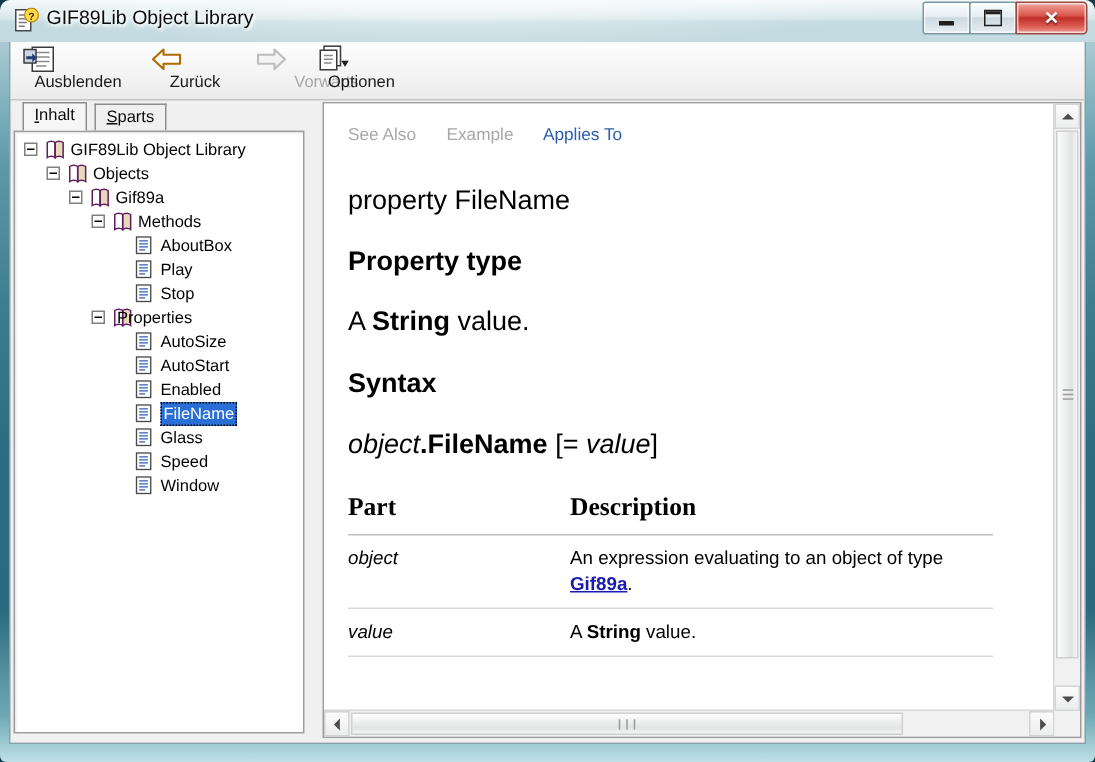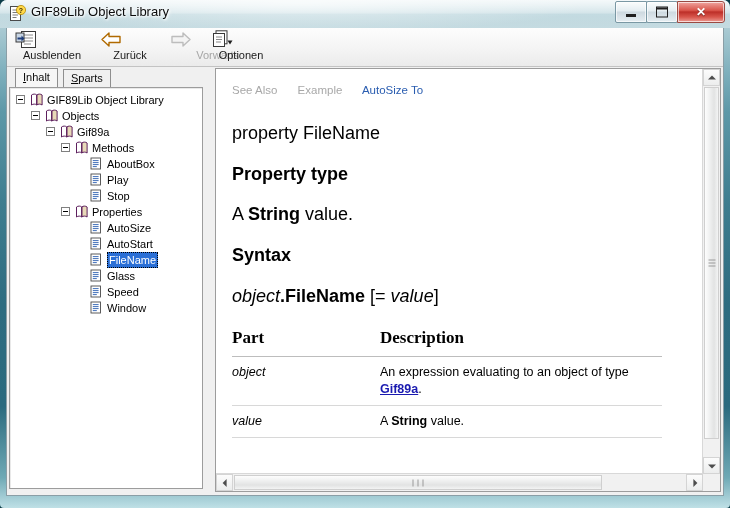--- a/index.html
+++ b/index.html
@@ -400,41 +400,51 @@
             </svg>
             <span class="tlabel" style="left: 97px;">Stop</span>
           </div>
           <div class="tnode">
             <span class="exp" style="left: 51px;"></span>
             <svg class="ticon-book" viewBox="0 0 14 13" style="left: 65px;">
               <path d="M1.5 2 C3 0.8 5.5 0.8 6.8 2 L6.8 12 C5.5 10.8 3 10.8 1.5 12 Z" fill="#ffffff" stroke="#5d1f5d" stroke-width="1"></path>
               <path d="M6.8 2 C8.1 0.8 10.6 0.8 12.1 2 L12.1 12 C10.6 10.8 8.1 10.8 6.8 12 Z" fill="#e8d9b8" stroke="#5d1f5d" stroke-width="1"></path>
               <line x1="6.8" y1="2" x2="6.8" y2="12" stroke="#5d1f5d" stroke-width="0.9"></line>
             </svg>
-            <span class="tlabel" style="left: 82px;">Properties</span>
+            <span class="tlabel" style="left: 68px;">Properties</span>
           </div>
           <div class="tnode">
             <svg class="ticon-page" viewBox="0 0 12 13" style="left: 80px;">
               <rect x="1" y="1" width="9.5" height="11" fill="#ffffff" stroke="#4a4a4a" stroke-width="0.9"></rect>
               <line x1="2.8" y1="3.6" x2="8.6" y2="3.6" stroke="#2a5db0" stroke-width="0.9"></line>
               <line x1="2.8" y1="5.6" x2="8.6" y2="5.6" stroke="#2a5db0" stroke-width="0.9"></line>
               <line x1="2.8" y1="7.6" x2="8.6" y2="7.6" stroke="#2a5db0" stroke-width="0.9"></line>
               <line x1="2.8" y1="9.6" x2="6.8" y2="9.6" stroke="#2a5db0" stroke-width="0.9"></line>
             </svg>
             <span class="tlabel" style="left: 97px;">AutoSize</span>
           </div>
           <div class="tnode">
             <svg class="ticon-page" viewBox="0 0 12 13" style="left: 80px;">
               <rect x="1" y="1" width="9.5" height="11" fill="#ffffff" stroke="#4a4a4a" stroke-width="0.9"></rect>
               <line x1="2.8" y1="3.6" x2="8.6" y2="3.6" stroke="#2a5db0" stroke-width="0.9"></line>
               <line x1="2.8" y1="5.6" x2="8.6" y2="5.6" stroke="#2a5db0" stroke-width="0.9"></line>
               <line x1="2.8" y1="7.6" x2="8.6" y2="7.6" stroke="#2a5db0" stroke-width="0.9"></line>
               <line x1="2.8" y1="9.6" x2="6.8" y2="9.6" stroke="#2a5db0" stroke-width="0.9"></line>
             </svg>
             <span class="tlabel" style="left: 97px;">AutoStart</span>
+          </div>
+          <div class="tnode">
+            <svg class="ticon-page" viewBox="0 0 12 13" style="left: 80px;">
+              <rect x="1" y="1" width="9.5" height="11" fill="#ffffff" stroke="#4a4a4a" stroke-width="0.9"></rect>
+              <line x1="2.8" y1="3.6" x2="8.6" y2="3.6" stroke="#2a5db0" stroke-width="0.9"></line>
+              <line x1="2.8" y1="5.6" x2="8.6" y2="5.6" stroke="#2a5db0" stroke-width="0.9"></line>
+              <line x1="2.8" y1="7.6" x2="8.6" y2="7.6" stroke="#2a5db0" stroke-width="0.9"></line>
+              <line x1="2.8" y1="9.6" x2="6.8" y2="9.6" stroke="#2a5db0" stroke-width="0.9"></line>
+            </svg>
+            <span class="tlabel" style="left: 97px;">Enabled</span>
           </div>
           <div class="tnode">
             <svg class="ticon-page" viewBox="0 0 12 13" style="left: 80px;">
               <rect x="1" y="1" width="9.5" height="11" fill="#ffffff" stroke="#4a4a4a" stroke-width="0.9"></rect>
               <line x1="2.8" y1="3.6" x2="8.6" y2="3.6" stroke="#2a5db0" stroke-width="0.9"></line>
               <line x1="2.8" y1="5.6" x2="8.6" y2="5.6" stroke="#2a5db0" stroke-width="0.9"></line>
               <line x1="2.8" y1="7.6" x2="8.6" y2="7.6" stroke="#2a5db0" stroke-width="0.9"></line>
               <line x1="2.8" y1="9.6" x2="6.8" y2="9.6" stroke="#2a5db0" stroke-width="0.9"></line>
             </svg>
             <span class="tlabel sel" style="left: 97px;">FileName</span>
@@ -475,21 +485,21 @@
     <div id="splitter"></div>
 
     <div id="rightpane">
       <div id="doc">
         <div id="docinner">
 
 
           <div class="jumplinks">
             <span class="jl-dim">See Also</span>
             <span class="jl-dim">Example</span>
-            <span class="jl-link">AutoSize To</span>
+            <span class="jl-link">Applies To</span>
           </div>
 
           <p class="para">property FileName</p>
 
           <h2 class="sec">Property type</h2>
 
           <p class="para"><span>A </span><b>String</b><span> value.</span></p>
 
           <h2 class="sec">Syntax</h2>
 

